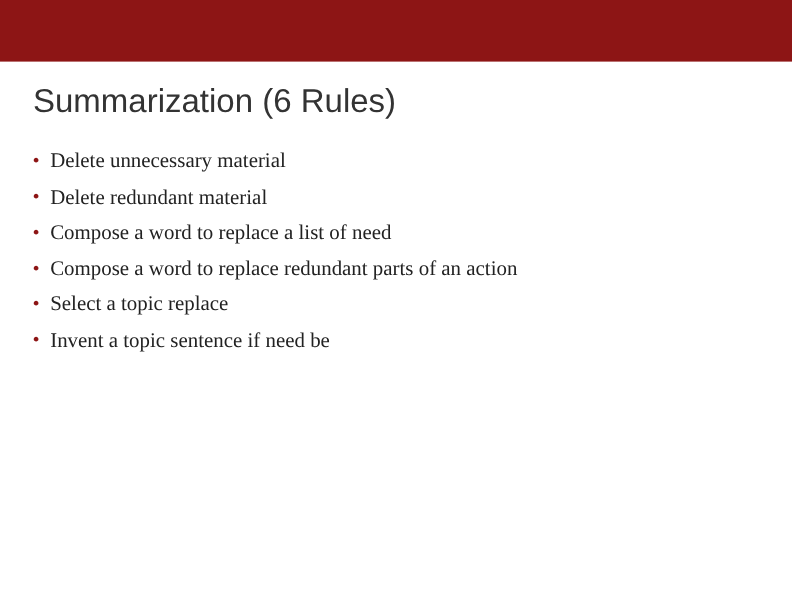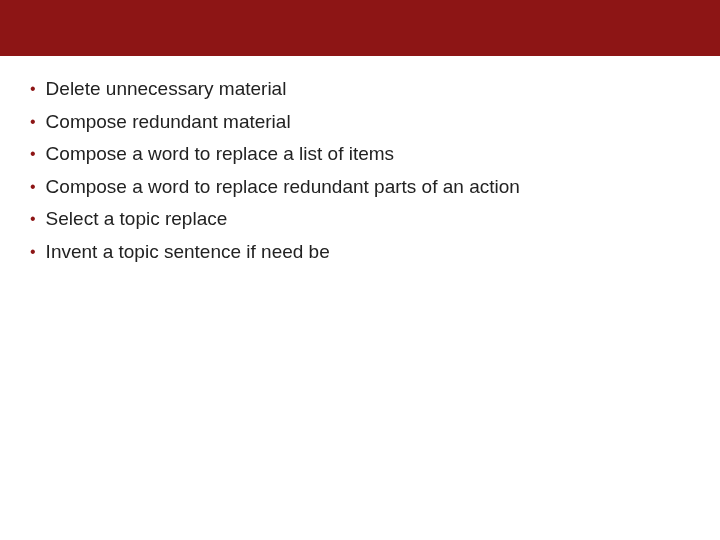--- a/index.html
+++ b/index.html
@@ -40,40 +40,42 @@
       line-height: 1.4;
     }
     .bullet-dot {
       color: #8d1515;
       font-size: 16px;
       margin-right: 10px;
       line-height: 1.6;
     }
     .bullet-text {
       flex: 1;
+      font-family: Liberation Serif, serif;
     }
   </style>
 </head>
 <body>
 
 <div class="header-bar"></div>
 
 <div class="content">
+  <h1 class="title">Summarization (6 Rules)</h1>
   <ul class="bullet-list">
     <li class="bullet-item">
       <span class="bullet-dot">•</span>
       <span class="bullet-text">Delete unnecessary material</span>
     </li>
     <li class="bullet-item">
       <span class="bullet-dot">•</span>
-      <span class="bullet-text">Compose redundant material</span>
+      <span class="bullet-text">Delete redundant material</span>
     </li>
     <li class="bullet-item">
       <span class="bullet-dot">•</span>
-      <span class="bullet-text">Compose a word to replace a list of items</span>
+      <span class="bullet-text">Compose a word to replace a list of need</span>
     </li>
     <li class="bullet-item">
       <span class="bullet-dot">•</span>
       <span class="bullet-text">Compose a word to replace redundant parts of an action</span>
     </li>
     <li class="bullet-item">
       <span class="bullet-dot">•</span>
       <span class="bullet-text">Select a topic replace</span>
     </li>
     <li class="bullet-item">

